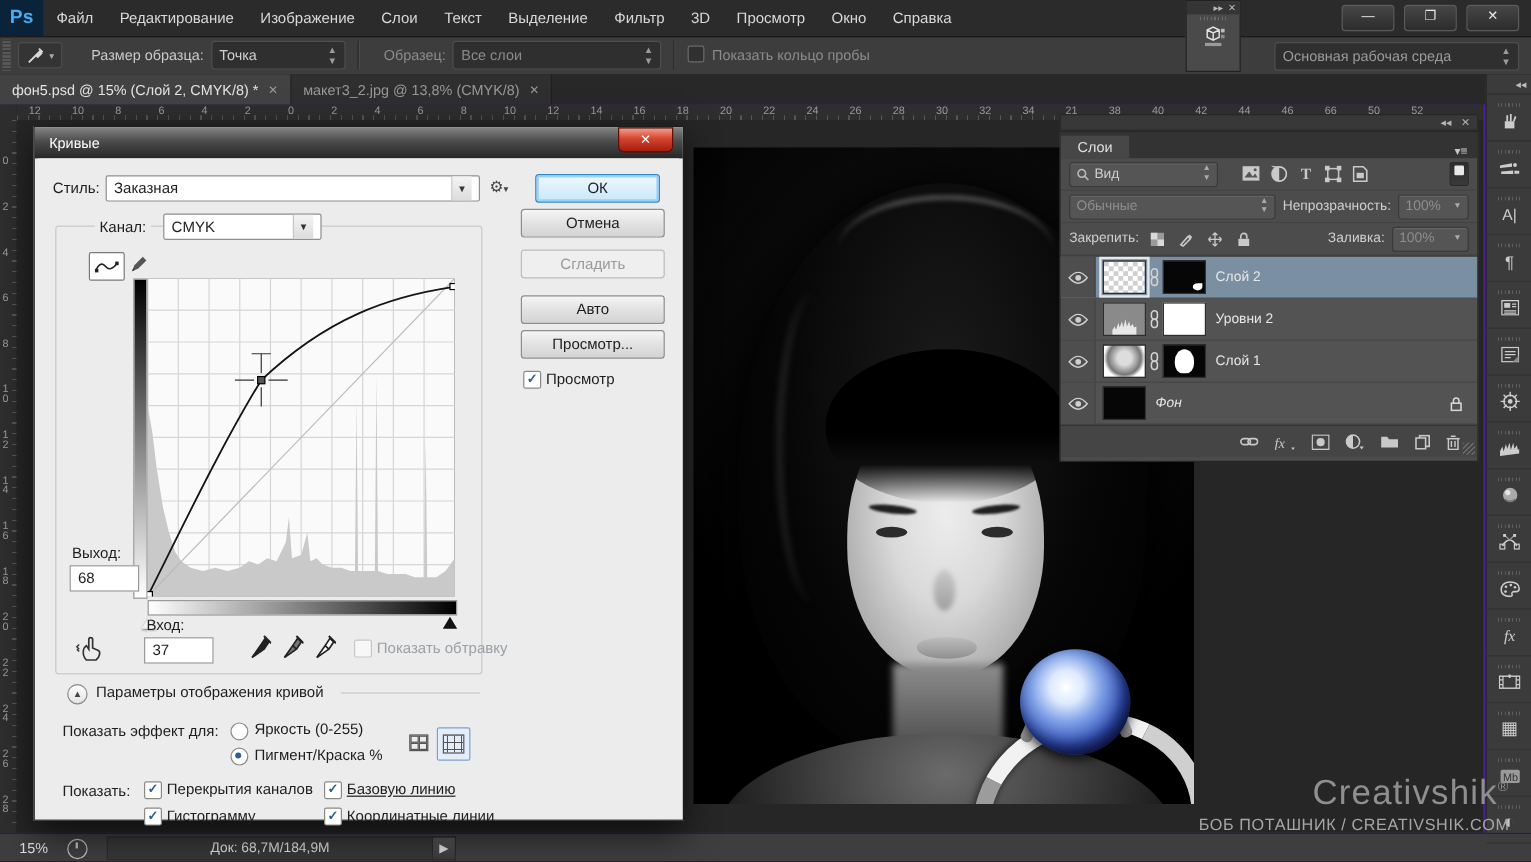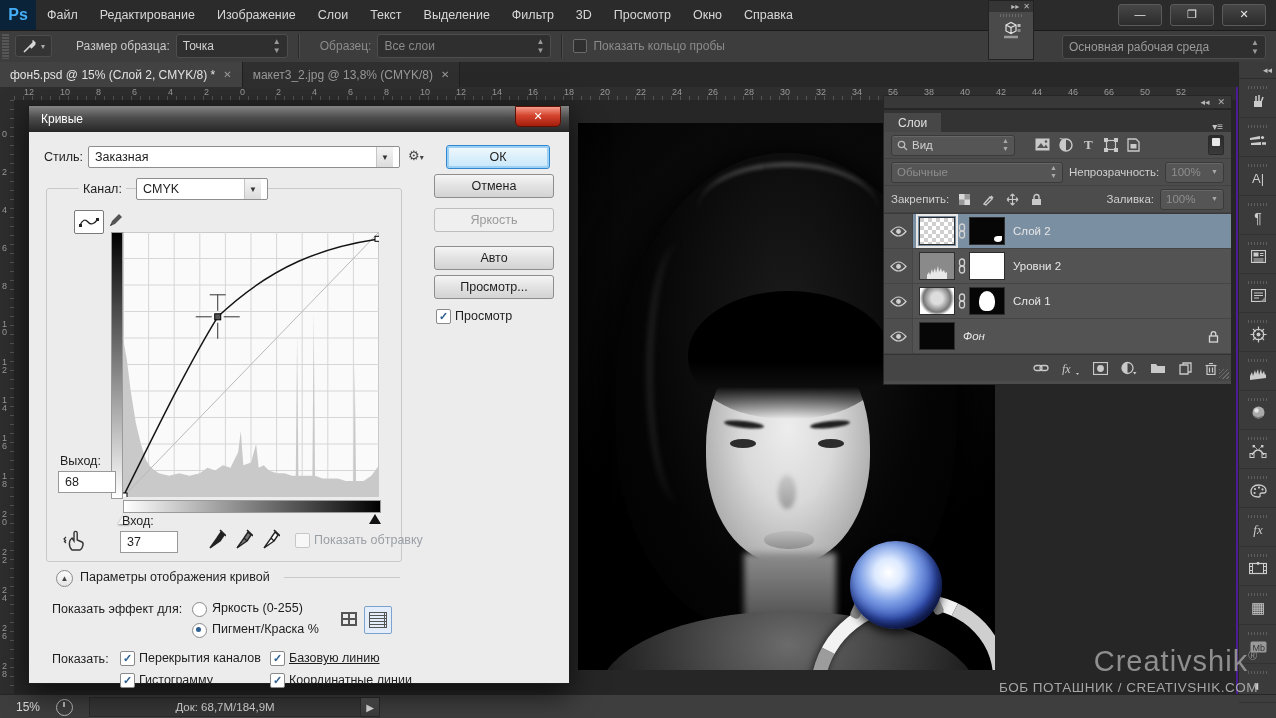--- a/index.html
+++ b/index.html
@@ -228,21 +228,21 @@
       <span class="hrlbl" style="left: 514px;">16</span>
       <span class="hrlbl" style="left: 550px;">18</span>
       <span class="hrlbl" style="left: 586px;">20</span>
       <span class="hrlbl" style="left: 622px;">22</span>
       <span class="hrlbl" style="left: 658px;">24</span>
       <span class="hrlbl" style="left: 694px;">26</span>
       <span class="hrlbl" style="left: 730px;">28</span>
       <span class="hrlbl" style="left: 766px;">30</span>
       <span class="hrlbl" style="left: 802px;">32</span>
       <span class="hrlbl" style="left: 838px;">34</span>
-      <span class="hrlbl" style="left: 874px;">56</span>
+      <span class="hrlbl" style="left: 874px;">21</span>
       <span class="hrlbl" style="left: 910px;">38</span>
       <span class="hrlbl" style="left: 946px;">40</span>
       <span class="hrlbl" style="left: 982px;">42</span>
       <span class="hrlbl" style="left: 1018px;">44</span>
       <span class="hrlbl" style="left: 1054px;">46</span>
       <span class="hrlbl" style="left: 1090px;">66</span>
       <span class="hrlbl" style="left: 1126px;">50</span>
       <span class="hrlbl" style="left: 1162px;">52</span>
     </div>
   <div id="vruler" class="abs">
@@ -693,21 +693,21 @@
     <div id="cv-close">✕</div>
     <div id="cv-body">
       <span class="cv-lbl" style="left:12px;top:18px;">Стиль:</span>
       <div class="w7sel" style="left:56px;top:14px;width:312px;">
         <span>Заказная</span>
           <span class="dar">▼</span>
       </div>
       <div class="abs" style="left:376px;top:16px;font-size:13px;color:#444;">⚙<span style="font-size:8px;">▾</span></div>
       <button class="w7btn primary" style="left:414px;top:13px;width:104px;">ОК</button>
       <button class="w7btn" style="left:402px;top:42px;width:120px;">Отмена</button>
-      <button class="w7btn disabled" style="left:402px;top:76px;width:120px;">Яркость</button>
+      <button class="w7btn disabled" style="left:402px;top:76px;width:120px;">Сгладить</button>
       <button class="w7btn" style="left:402px;top:114px;width:120px;">Авто</button>
       <button class="w7btn" style="left:402px;top:143px;width:120px;">Просмотр...</button>
       <span class="cvcb" style="left:404px;top:177px;">✓</span>
       <span class="cv-lbl" style="left:423px;top:177px;">Просмотр</span>
 
       <div class="groupbox" style="left:14px;top:56px;width:354px;height:372px;"></div>
       <span class="cv-lbl" style="left:47px;top:50px;background:#ececec;padding:0 4px;">Канал:</span>
       <div class="w7sel" style="left:104px;top:46px;width:132px;">
         <span>CMYK</span>
           <span class="dar">▼</span>

